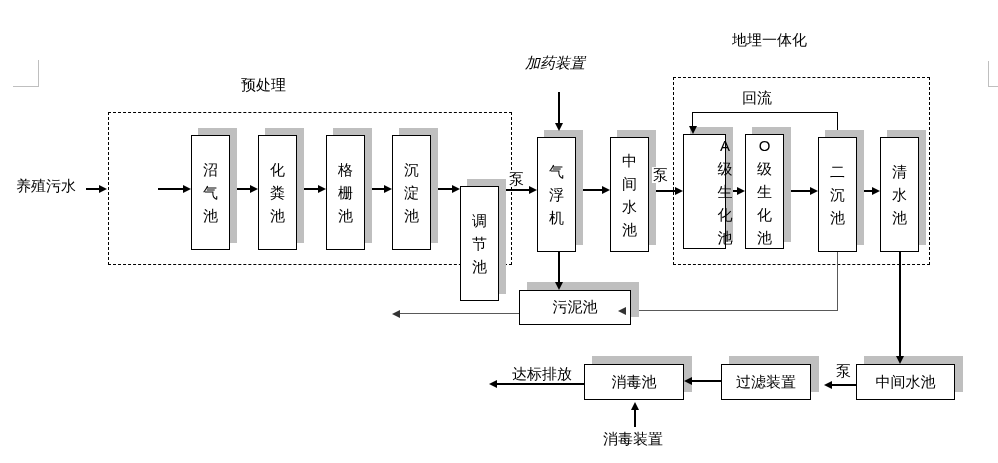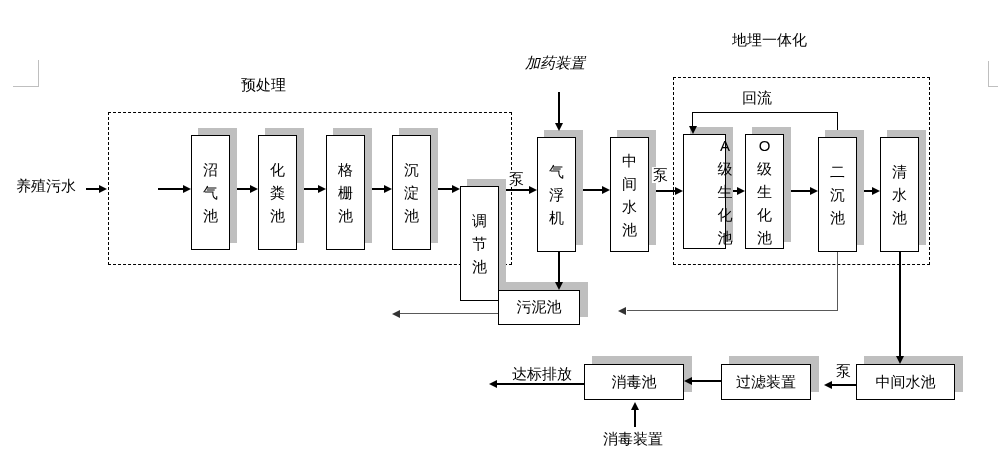--- a/index.html
+++ b/index.html
@@ -85,21 +85,21 @@
   <div class="vbox" style="left:745px; top:134px;">
     <span class="vtext">O级生化池</span>
   </div>
   <div class="vbox" style="left:818px; top:137px;">
     <span class="vtext">二沉池</span>
   </div>
   <div class="vbox" style="left:880px; top:137px;">
     <span class="vtext">清水池</span>
   </div>
 
-  <div class="hbox" style="left:498px; top:290px; width:82px; height:35px;">
+  <div class="hbox" style="left:519px; top:290px; width:112px; height:35px;">
     <span>污泥池</span>
   </div>
   <div class="hbox" style="left:584px; top:364px; width:100px;">
     <span>消毒池</span>
   </div>
   <div class="hbox" style="left:721px; top:364px; width:90px;text-align:center;">
     <span>过滤装置</span>
   </div>
   <div class="hbox" style="left:856px; top:364px; width:99px;">
     <span>中间水池</span>

